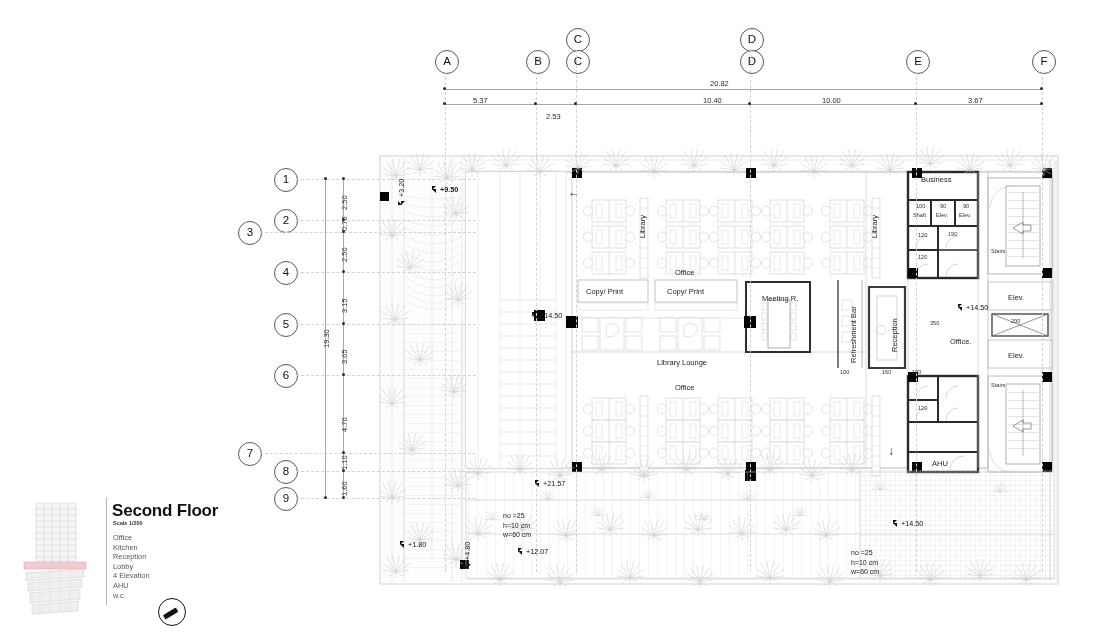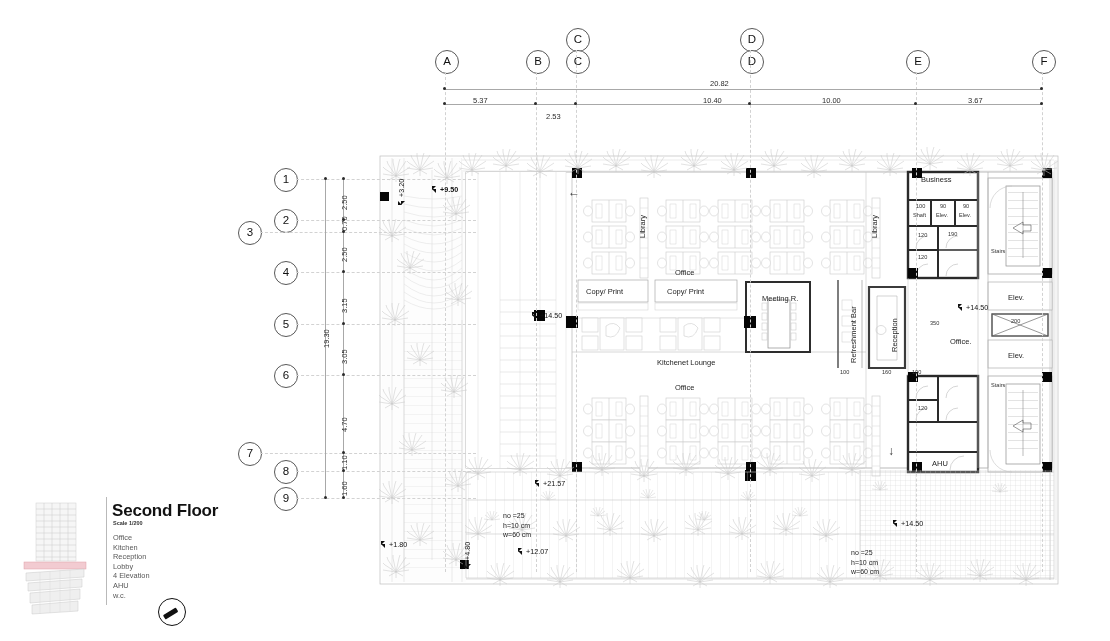--- a/index.html
+++ b/index.html
@@ -638,21 +638,21 @@
   <div class="dimtext-v" style="left:340px; top:432px;">4.70</div>
   <div class="dimtext-v" style="left:340px; top:470px;">1.10</div>
   <div class="dimtext-v" style="left:340px; top:496px;">1.60</div>
 
   <div class="roomlabel" style="left:675px; top:268px;">Office</div>
   <div class="roomlabel" style="left:675px; top:383px;">Office</div>
   <div class="roomlabel vert" style="left:638px; top:238px;">Library</div>
   <div class="roomlabel vert" style="left:870px; top:238px;">Library</div>
   <div class="roomlabel" style="left:586px; top:287px;">Copy/ Print</div>
   <div class="roomlabel" style="left:667px; top:287px;">Copy/ Print</div>
-  <div class="roomlabel" style="left:657px; top:358px;">Kitchenet Lounge</div>
+  <div class="roomlabel" style="left:657px; top:358px;">Library Lounge</div>
   <div class="roomlabel" style="left:753px; top:294px;margin-left:9px;">Meeting R.</div>
   <div class="roomlabel vert" style="left:849px; top:363px;">Refreshment Bar</div>
   <div class="roomlabel vert" style="left:890px; top:352px;">Reception</div>
   <div class="roomlabel" style="left:921px; top:175px;">Business</div>
   <div class="roomlabel tiny" style="left:913px; top:212px;">Shaft</div>
   <div class="roomlabel tiny" style="left:936px; top:212px;">Elev.</div>
   <div class="roomlabel tiny" style="left:959px; top:212px;">Elev.</div>
   <div class="roomlabel" style="left:950px; top:337px;">Office.</div>
   <div class="roomlabel" style="left:932px; top:459px;">AHU</div>
   <div class="roomlabel" style="left:1008px; top:293px;">Elev.</div>
@@ -684,21 +684,21 @@
   </div>
   <div class="levelmark" style="left:532px; top:311px;">
     <span class="flag"></span><span>+14.50</span>
   </div>
   <div class="levelmark" style="left:535px; top:479px;">
     <span class="flag"></span><span>+21.57</span>
   </div>
   <div class="levelmark" style="left:518px; top:547px;">
     <span class="flag"></span><span>+12.07</span>
   </div>
-  <div class="levelmark" style="left:381px; top:540px;">
+  <div class="levelmark" style="left:400px; top:540px;">
     <span class="flag"></span><span>+1.80</span>
   </div>
   <div class="levelmark vert" style="left:463px; top:568px;">
     <span class="flag"></span><span>+4.80</span>
   </div>
   <div class="levelmark" style="left:958px; top:303px;">
     <span class="flag"></span><span>+14.50</span>
   </div>
   <div class="levelmark" style="left:893px; top:519px;">
     <span class="flag"></span><span>+14.50</span>

